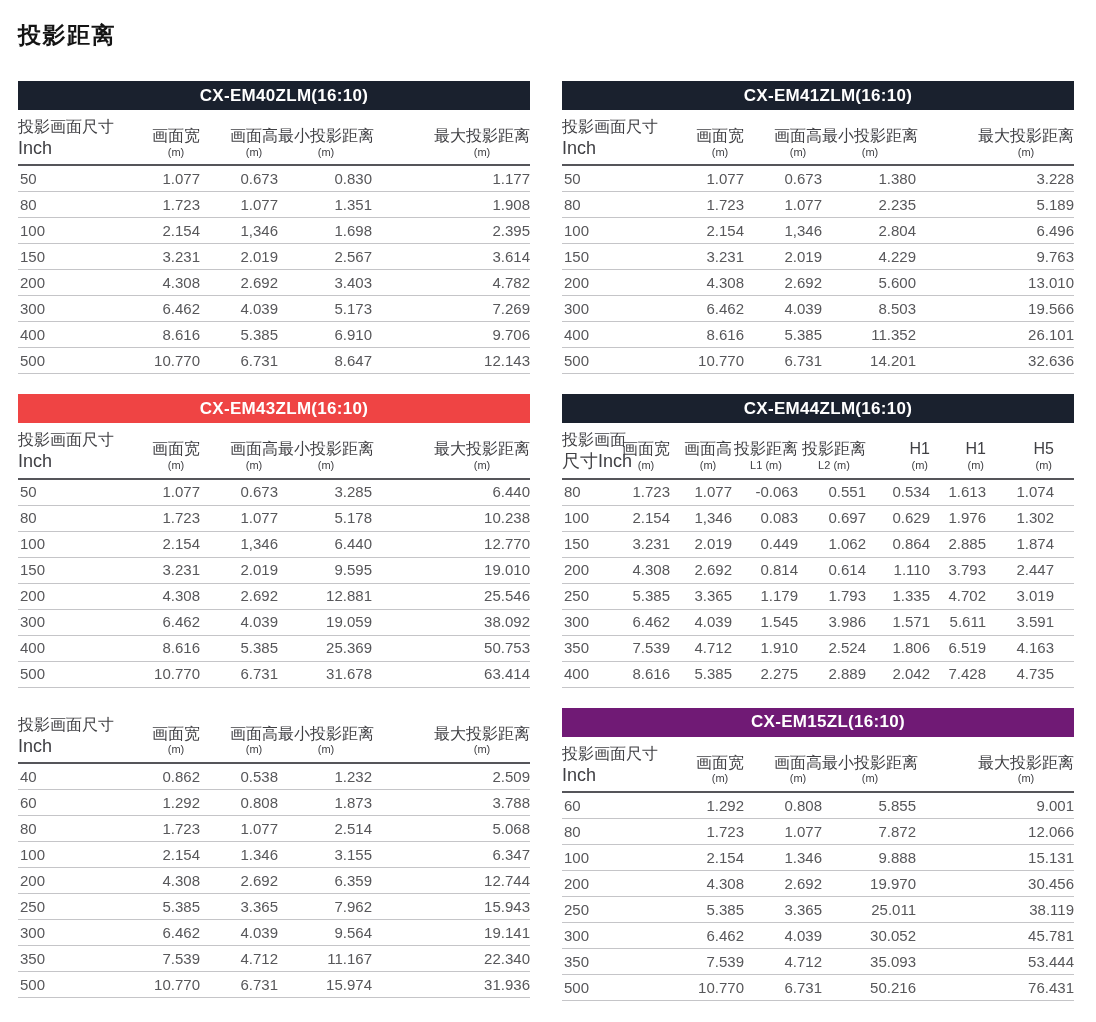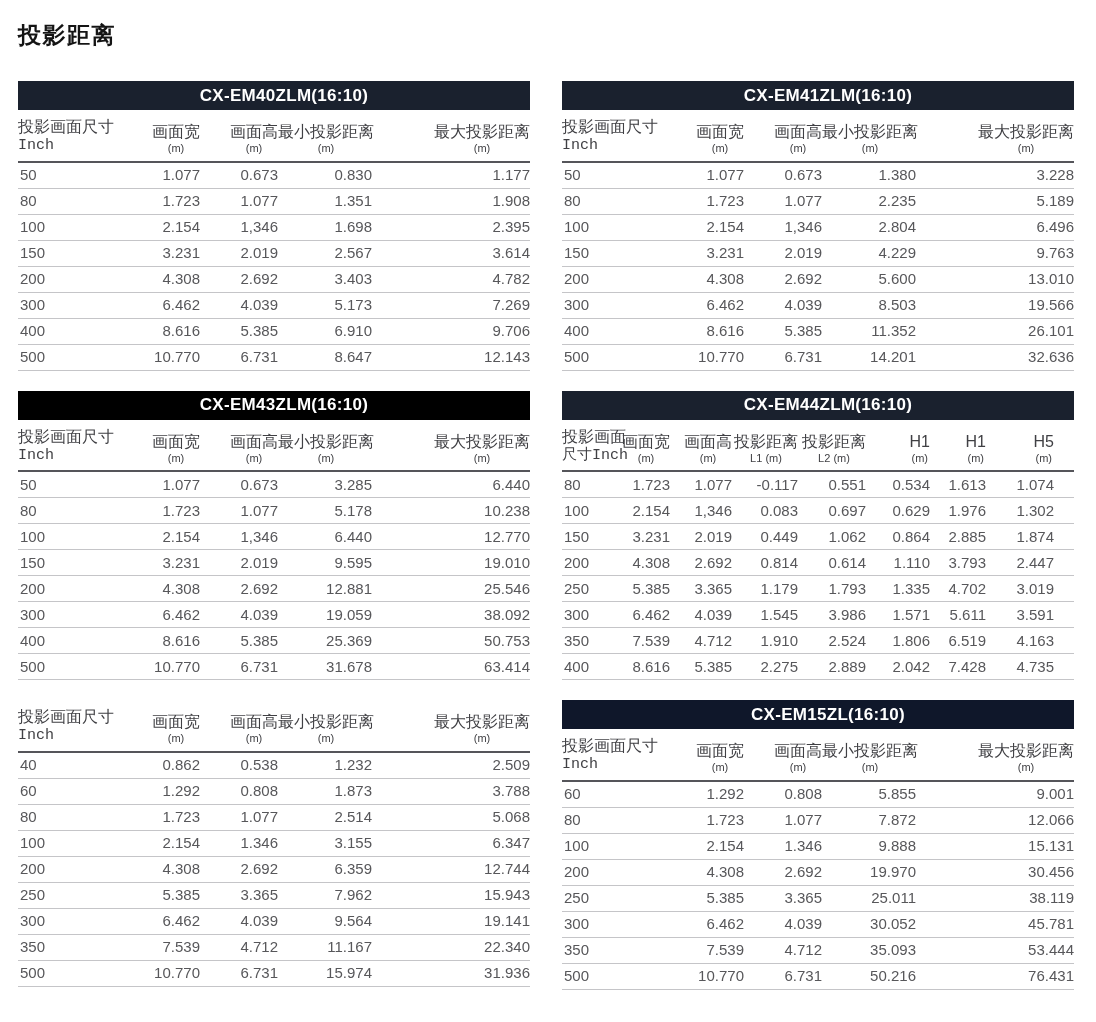--- a/index.html
+++ b/index.html
@@ -25,21 +25,21 @@
   table.data-table { width:100%; border-collapse:collapse; table-layout:fixed; }
   thead th {
     border-bottom:2px solid #55555a; padding:8px 0 5px 0;
     vertical-align:bottom; font-weight:normal;
   }
   .hblock { display:inline-block; text-align:center; vertical-align:bottom; }
   .h1line { display:block; font-size:16px; color:#404044; line-height:1.18; white-space:nowrap; }
   .h2line { display:block; font-size:11px; color:#404044; line-height:1.25; white-space:nowrap; }
   thead th:first-child { text-align:left; }
   thead th:first-child .hblock { text-align:left; }
-  thead th:first-child .h2line { font-size:15px;font-family:Liberation Mono, monospace; }
+  thead th:first-child .h2line { font-size:18px; }
   thead th:not(:first-child) { text-align:right; }
   tbody td {
     font-size:15px; color:#57575a; border-bottom:1px solid #c5c5c8;
     padding:3.5px 0; line-height:18px; text-align:right; white-space:nowrap;
   }
   tbody td:first-child { text-align:left; padding-left:2px; }
   .layout-a td:nth-child(4), .layout-a th:nth-child(4) { padding-right:18px; }
   .layout-b td:nth-child(8), .layout-b th:nth-child(8) { padding-right:20px; }
 </style>
 </head>
@@ -207,21 +207,21 @@
               <td>10.770</td>
               <td>6.731</td>
               <td>14.201</td>
               <td>32.636</td>
             </tr>
           </tbody>
     </table>
   </div>
 
   <div class="tbl layout-a">
-    <div class="tbl-bar" style="background: #000000;">
+    <div class="tbl-bar" style="background: #ef4444;">
       <span class="tbl-title" style="color: rgb(255, 255, 255);">CX-EM43ZLM(16:10)</span>
     </div>
     <table class="data-table">
       <colgroup>
             <col style="width: 112px;">
             <col style="width: 70px;">
             <col style="width: 78px;">
             <col style="width: 112px;">
             <col style="width: 140px;">
           </colgroup>
@@ -320,21 +320,21 @@
               <th><span class="hblock"><span class="h1line">H1</span><span class="h2line">(m)</span></span></th>
               <th><span class="hblock"><span class="h1line">H1</span><span class="h2line">(m)</span></span></th>
               <th><span class="hblock"><span class="h1line">H5</span><span class="h2line">(m)</span></span></th>
             </tr>
       </thead>
       <tbody>
             <tr>
               <td>80</td>
               <td>1.723</td>
               <td>1.077</td>
-              <td>-0.117</td>
+              <td>-0.063</td>
               <td>0.551</td>
               <td>0.534</td>
               <td>1.613</td>
               <td>1.074</td>
             </tr>
             <tr>
               <td>100</td>
               <td>2.154</td>
               <td>1,346</td>
               <td>0.083</td>
@@ -487,21 +487,21 @@
               <td>10.770</td>
               <td>6.731</td>
               <td>15.974</td>
               <td>31.936</td>
             </tr>
           </tbody>
     </table>
   </div>
 
   <div class="tbl layout-a">
-    <div class="tbl-bar" style="background: #0f172a;">
+    <div class="tbl-bar" style="background: #701a75;">
       <span class="tbl-title" style="color: rgb(255, 255, 255);">CX-EM15ZL(16:10)</span>
     </div>
     <table class="data-table">
       <colgroup>
             <col style="width: 112px;">
             <col style="width: 70px;">
             <col style="width: 78px;">
             <col style="width: 112px;">
             <col style="width: 140px;">
           </colgroup>

